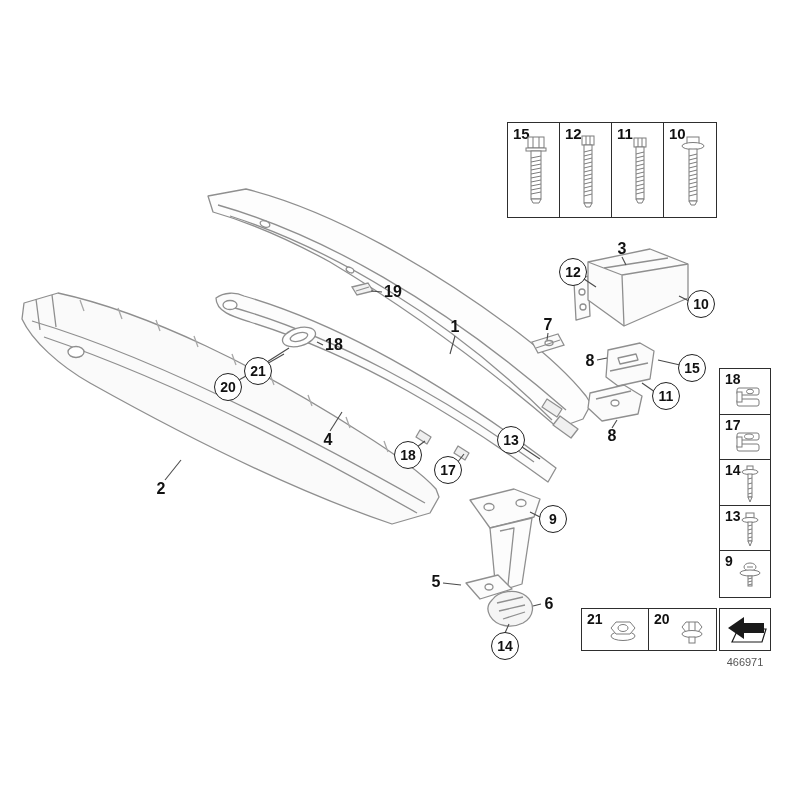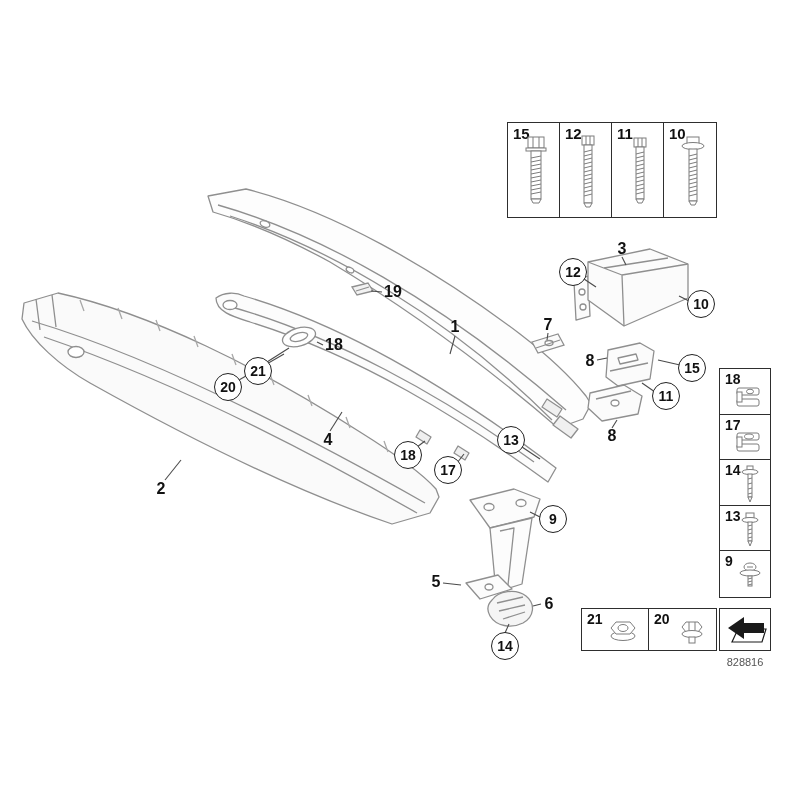--- a/index.html
+++ b/index.html
@@ -252,21 +252,21 @@
     </div>
   </div>
 
   <div class="arrowbox" style="left:719px;top:608px;width:52px;height:43px;">
     <svg width="46" height="34">
       <polygon points="16,16 44,16 40,29 10,29" fill="#fff" stroke="#1a1a1a" stroke-width="1.2"></polygon>
       <polygon points="6,15 22,4 22,10 42,10 42,20 22,20 22,26" fill="#1a1a1a"></polygon>
     </svg>
   </div>
 
-  <div class="diagram-number" style="left:715px;top:656px;width:60px;">828816</div>
+  <div class="diagram-number" style="left:715px;top:656px;width:60px;">466971</div>
 
   <div class="callout-layer">
       <div class="callout plain" style="left: 393px; top: 292px;">19</div>
       <div class="callout plain" style="left: 334px; top: 345px;">18</div>
       <div class="callout circle" style="left: 258px; top: 371px;">21</div>
       <div class="callout circle" style="left: 228px; top: 387px;">20</div>
       <div class="callout plain" style="left: 455px; top: 327px;">1</div>
       <div class="callout plain" style="left: 328px; top: 440px;">4</div>
       <div class="callout plain" style="left: 161px; top: 489px;">2</div>
       <div class="callout plain" style="left: 622px; top: 249px;">3</div>

